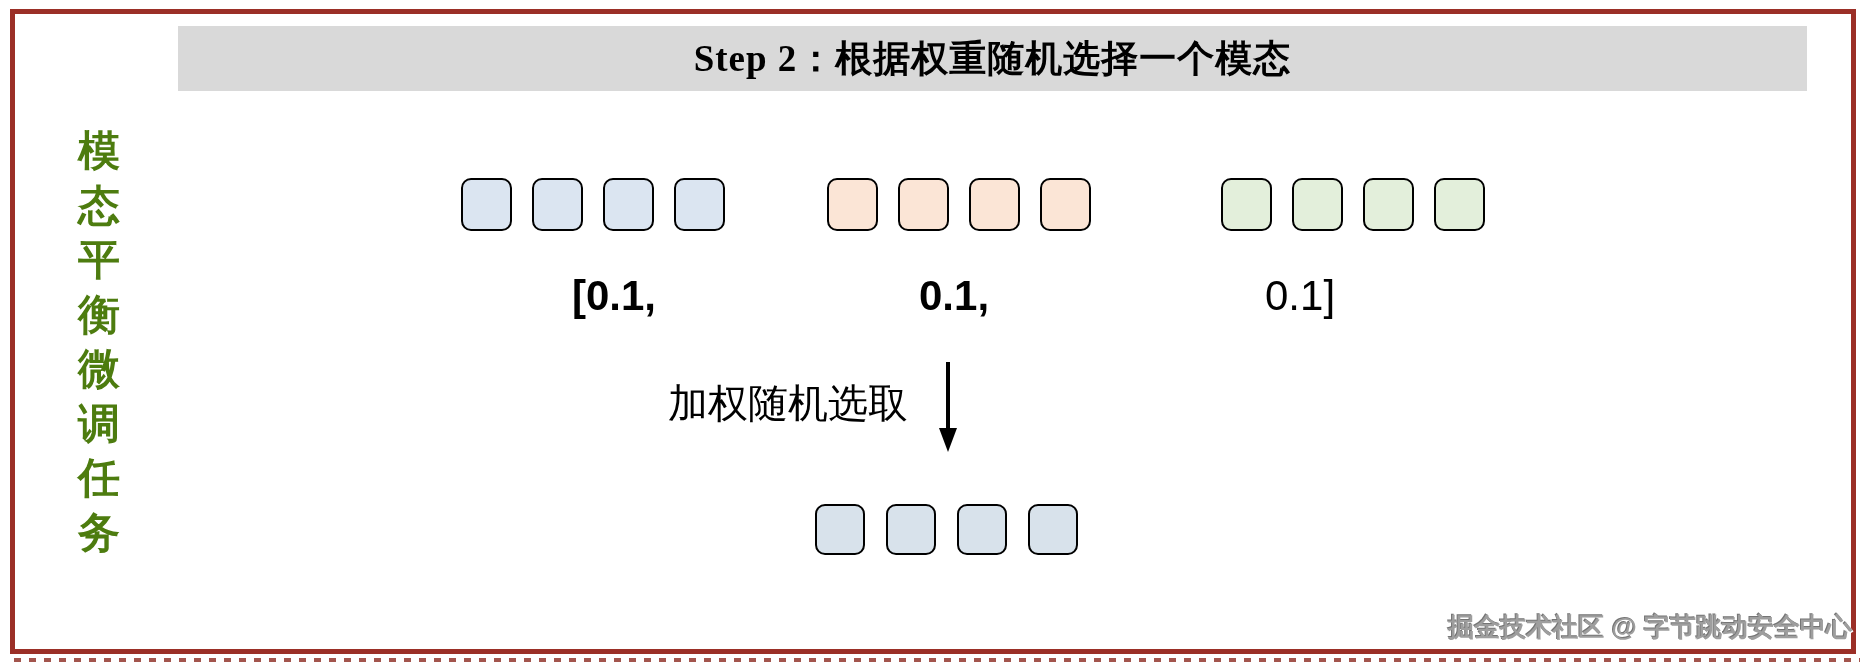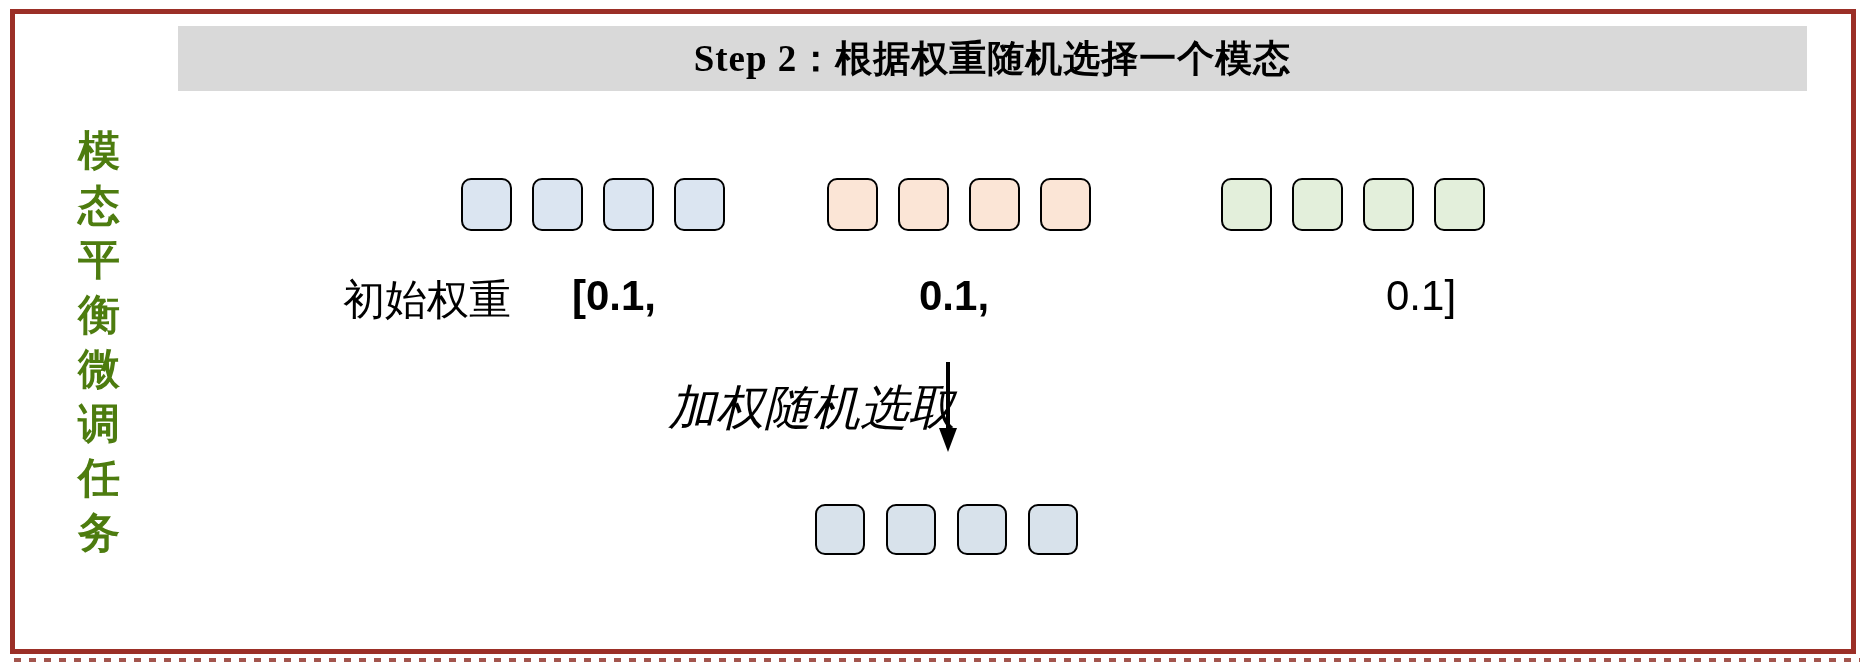--- a/index.html
+++ b/index.html
@@ -77,23 +77,22 @@
     position: absolute;
     top: 272px;
     font-size: 42px;
     white-space: nowrap;
   }
 
   
   .select-label {
     position: absolute;
     left: 668px; top: 376px;
-    font-size: 48px;
+    font-size: 40px;
     white-space: nowrap;
-    font-style: italic;
   }
   .down-arrow {
     position: absolute;
     left: 936px; top: 360px;
   }
 
   
   .watermark {
     position: absolute;
     right: 16px; top: 610px;
@@ -130,33 +129,33 @@
       <div class="token" style="background: rgb(251, 229, 214);"></div>
       <div class="token" style="background: rgb(251, 229, 214);"></div>
     </div>
   <div class="token-row" style="left:1221px; top:178px;">
       <div class="token" style="background: rgb(227, 239, 219);"></div>
       <div class="token" style="background: rgb(227, 239, 219);"></div>
       <div class="token" style="background: rgb(227, 239, 219);"></div>
       <div class="token" style="background: rgb(227, 239, 219);"></div>
     </div>
 
-  <div class="weights-text" style="left:343px;">初始权重</div>
   <div class="weights-text" style="left:572px;font-weight:bold;">[0.1,</div>
   <div class="weights-text" style="left:919px;font-weight:bold;">0.1,</div>
-  <div class="weights-text" style="left:1386px;text-align:right;">0.1]</div>
+  <div class="weights-text" style="left:1265px;text-align:right;">0.1]</div>
 
   <div class="select-label">加权随机选取</div>
 
   <svg class="down-arrow" width="24" height="94" viewBox="0 0 24 94">
     <line x1="12" y1="2" x2="12" y2="70" stroke="#000" stroke-width="4"></line>
     <polygon points="3,68 21,68 12,92" fill="#000"></polygon>
   </svg>
 
   <div class="token-row selected" style="left:815px; top:504px;">
       <div class="token" style="background: rgb(216, 226, 235);"></div>
       <div class="token" style="background: rgb(216, 226, 235);"></div>
       <div class="token" style="background: rgb(216, 226, 235);"></div>
       <div class="token" style="background: rgb(216, 226, 235);"></div>
     </div>
 
+  <div class="watermark">掘金技术社区 @ 字节跳动安全中心</div>
 
 </div>
 
 </body></html>

